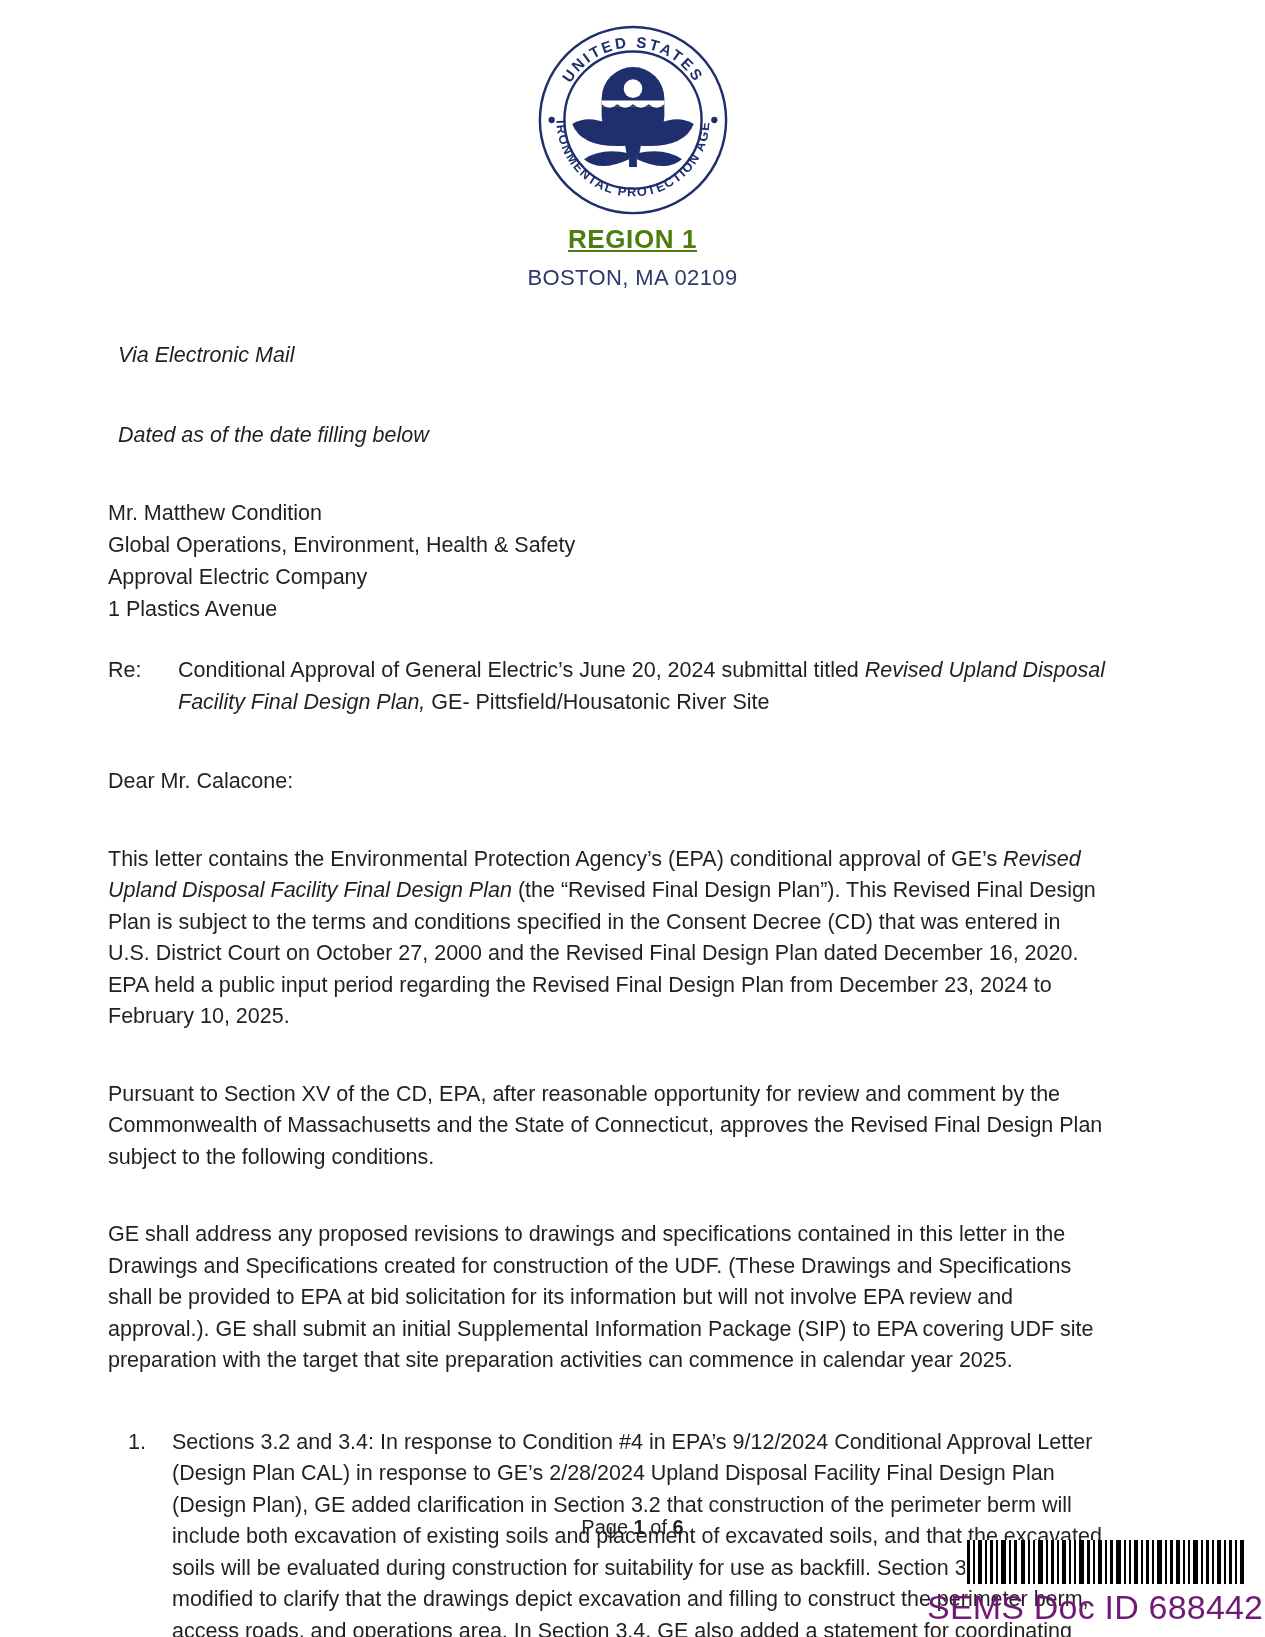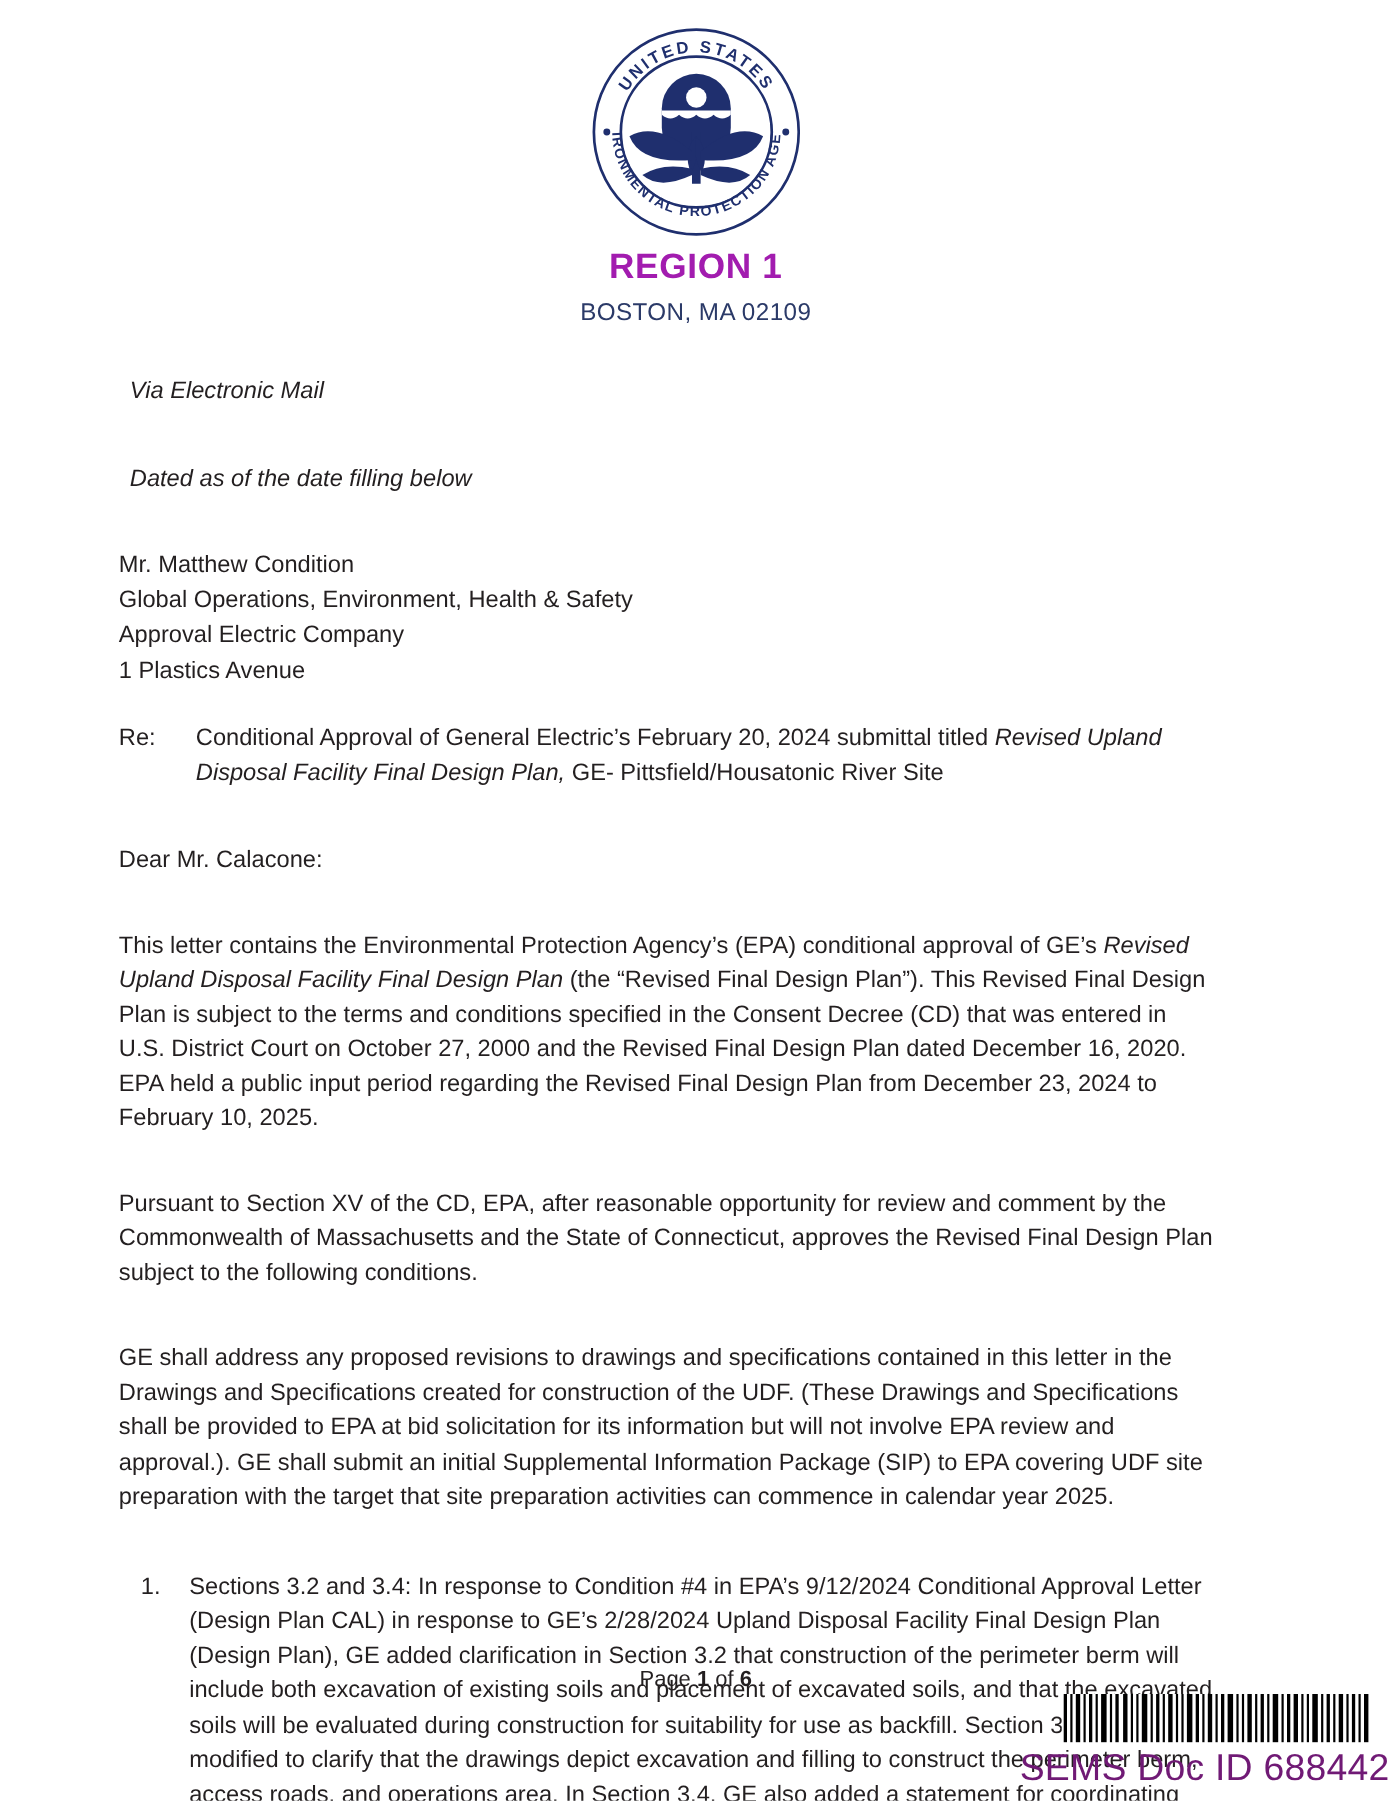--- a/index.html
+++ b/index.html
@@ -27,24 +27,25 @@
     text-align: center;
     padding-top: 22px;
   }
   .seal {
     display: block;
     margin: 0 auto;
   }
   .region {
     font-family: "Liberation Sans", sans-serif;
     font-weight: bold;
-    font-size: 32px;
+    font-size: 26px;
     letter-spacing: 0.6px;
-    color: #a21caf;
+    color: #4d7c0f;
     margin-top: 6px;
+    text-decoration: underline;
   }
   .city {
     font-family: "Liberation Sans", sans-serif;
     font-size: 22px;
     letter-spacing: 0.4px;
     color: #2b3a68;
     margin-top: 10px;
   }
 
   
@@ -209,21 +210,21 @@
       <p>Mr. Matthew Condition</p>
       <p>Global Operations, Environment, Health &amp; Safety</p>
       <p>Approval Electric Company</p>
       <p>1 Plastics Avenue</p>
     </div>
 
     <div class="spacer-md"></div>
 
     <div class="re-block">
       <span class="re-label">Re:</span>
-      <span class="re-text"><span>Conditional Approval of General Electric’s February 20, 2024 submittal titled </span><span class="ital">Revised Upland Disposal Facility Final Design Plan,</span><span> GE- Pittsfield/Housatonic River Site</span></span>
+      <span class="re-text"><span>Conditional Approval of General Electric’s June 20, 2024 submittal titled </span><span class="ital">Revised Upland Disposal Facility Final Design Plan,</span><span> GE- Pittsfield/Housatonic River Site</span></span>
     </div>
 
     <div class="spacer-sm"></div>
 
     <p class="para">Dear Mr. Calacone:</p>
 
     <div class="spacer-sm"></div>
 
     <p class="para"><span>This letter contains the Environmental Protection Agency’s (EPA) conditional approval of GE’s </span><span class="ital">Revised Upland Disposal Facility Final Design Plan</span><span> (the “Revised Final Design Plan”).  This Revised Final Design Plan is subject to the terms and conditions specified in the Consent Decree (CD) that was entered in U.S. District Court on October 27, 2000 and the Revised Final Design Plan dated December 16, 2020.  EPA held a public input period regarding the Revised Final Design Plan from December 23, 2024 to February 10, 2025.</span></p>
 

